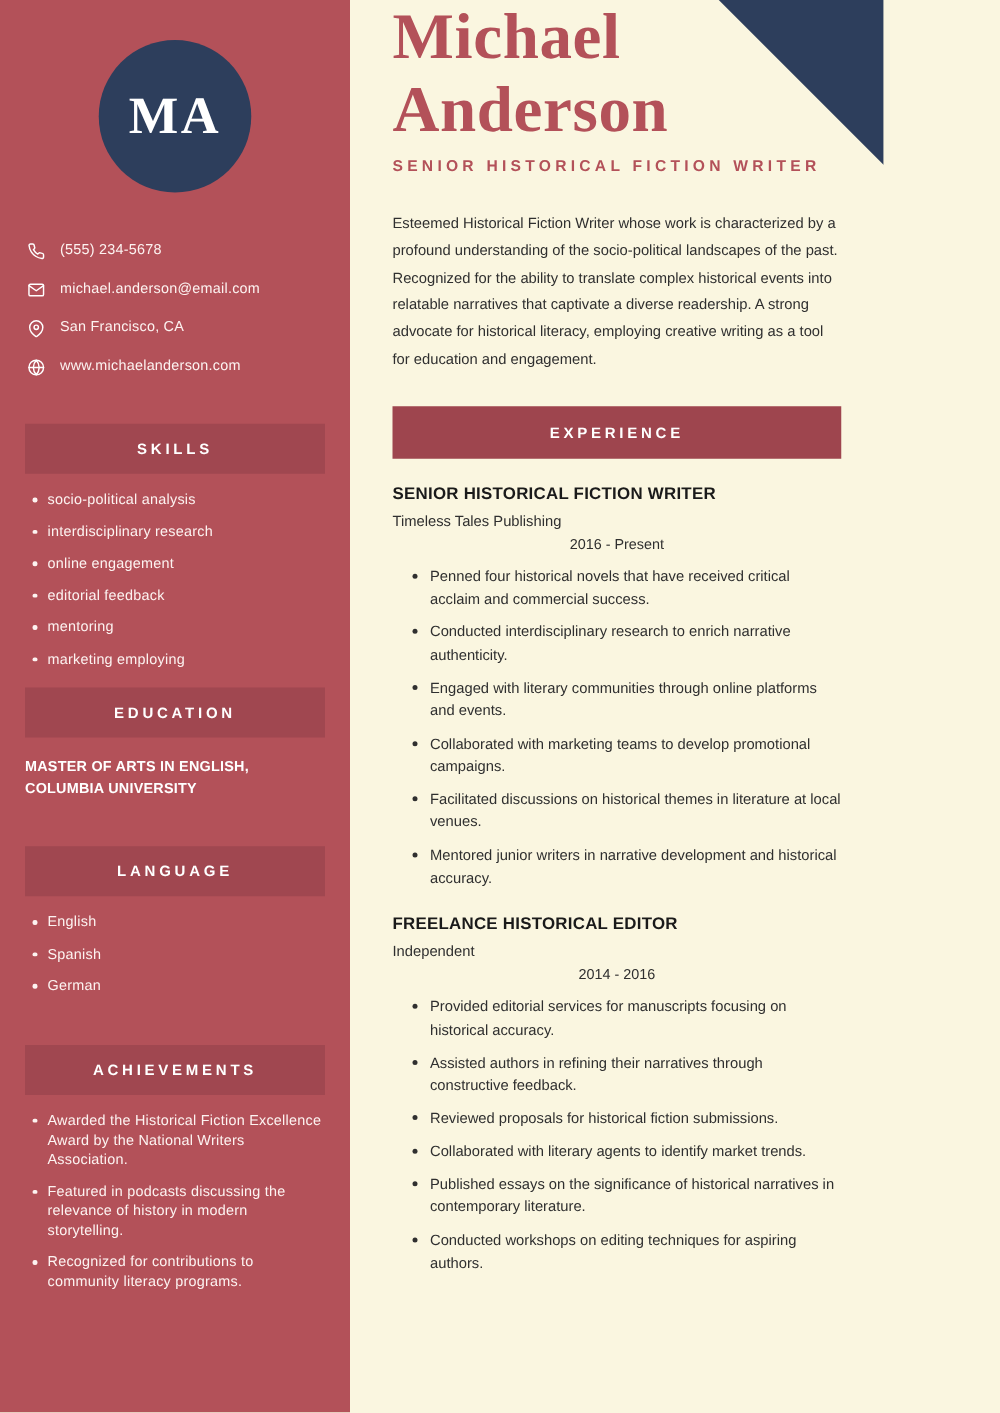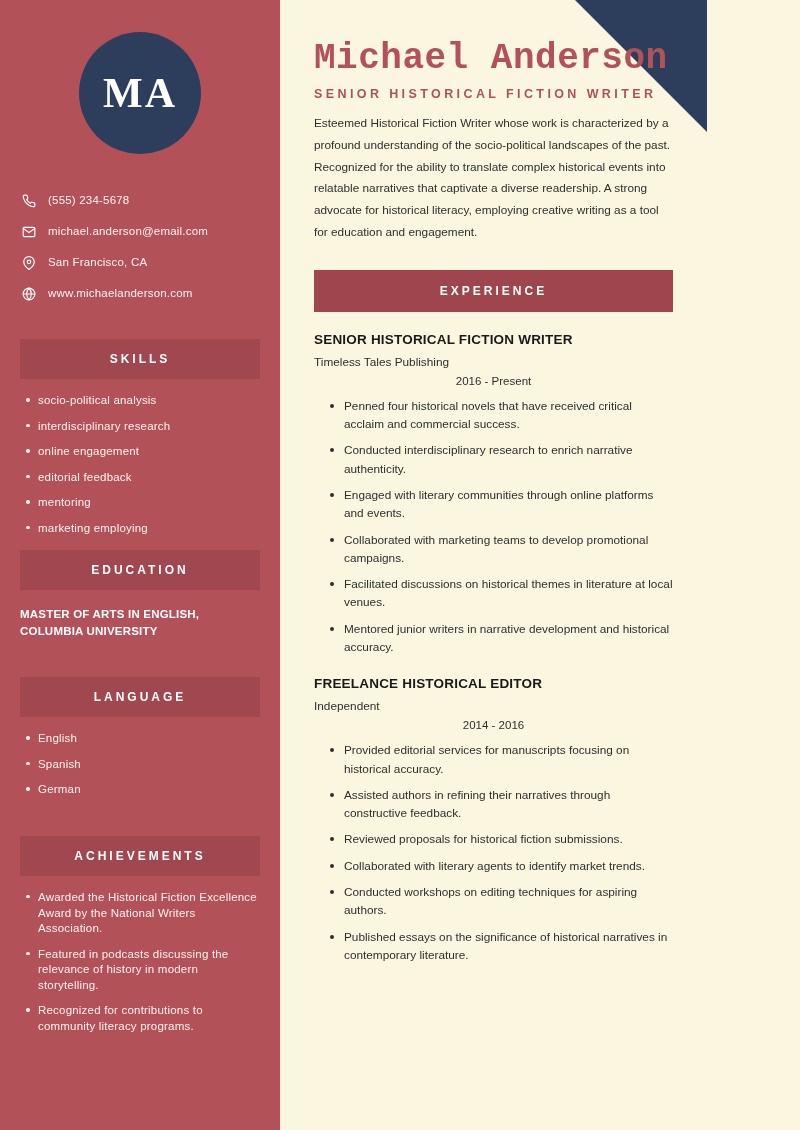--- a/index.html
+++ b/index.html
@@ -132,38 +132,37 @@
     top: 0;
     right: 0;
     width: 0;
     height: 0;
     border-top: 132px solid #2d3e5c;
     border-left: 132px solid transparent;
   }
   .name {
     position: relative;
     margin: 0;
-    padding-top: 38px;
-    font-family: Liberation Mono, monospace;
-    font-size: 36px;
+    font-family: Liberation Serif, serif;
+    font-size: 52px;
     font-weight: bold;
     color: #b35159;
     letter-spacing: 0.5px;
   }
   .role {
     position: relative;
     margin-top: 8px;
     font-size: 12.5px;
     font-weight: bold;
     letter-spacing: 3.4px;
     color: #b35159;
   }
   .summary {
     position: relative;
-    margin-top: 12px;
+    margin-top: 28px;
     font-size: 11.8px;
     line-height: 1.85;
     color: #2f2f2f;
     max-width: 452px;
   }
   .main-section-head {
     margin-top: 26px;
     background: #9e454e;
     color: #ffffff;
     text-align: center;
@@ -325,19 +324,19 @@
 
     <section class="job">
       <div class="job-title">FREELANCE HISTORICAL EDITOR</div>
       <div class="job-company">Independent</div>
       <div class="job-dates">2014 - 2016</div>
       <ul class="job-bul">
         <li>Provided editorial services for manuscripts focusing on historical accuracy.</li>
         <li>Assisted authors in refining their narratives through constructive feedback.</li>
         <li>Reviewed proposals for historical fiction submissions.</li>
         <li>Collaborated with literary agents to identify market trends.</li>
+        <li>Published essays on the significance of historical narratives in contemporary literature.</li>
         <li>Conducted workshops on editing techniques for aspiring authors.</li>
-        <li>Published essays on the significance of historical narratives in contemporary literature.</li>
       </ul>
     </section>
 
   </main>
 </div>
 
 </body></html>

